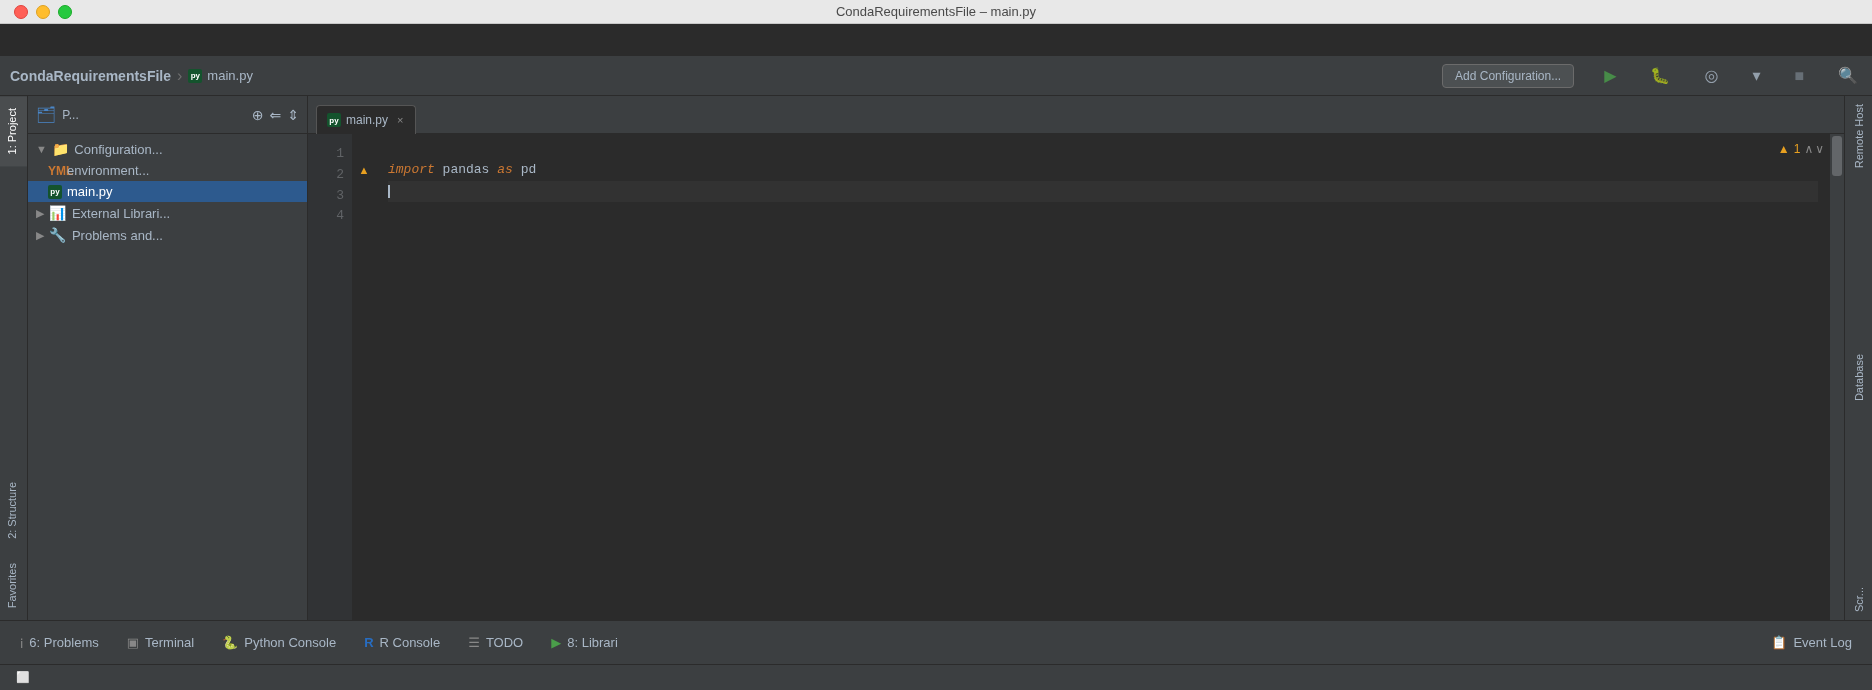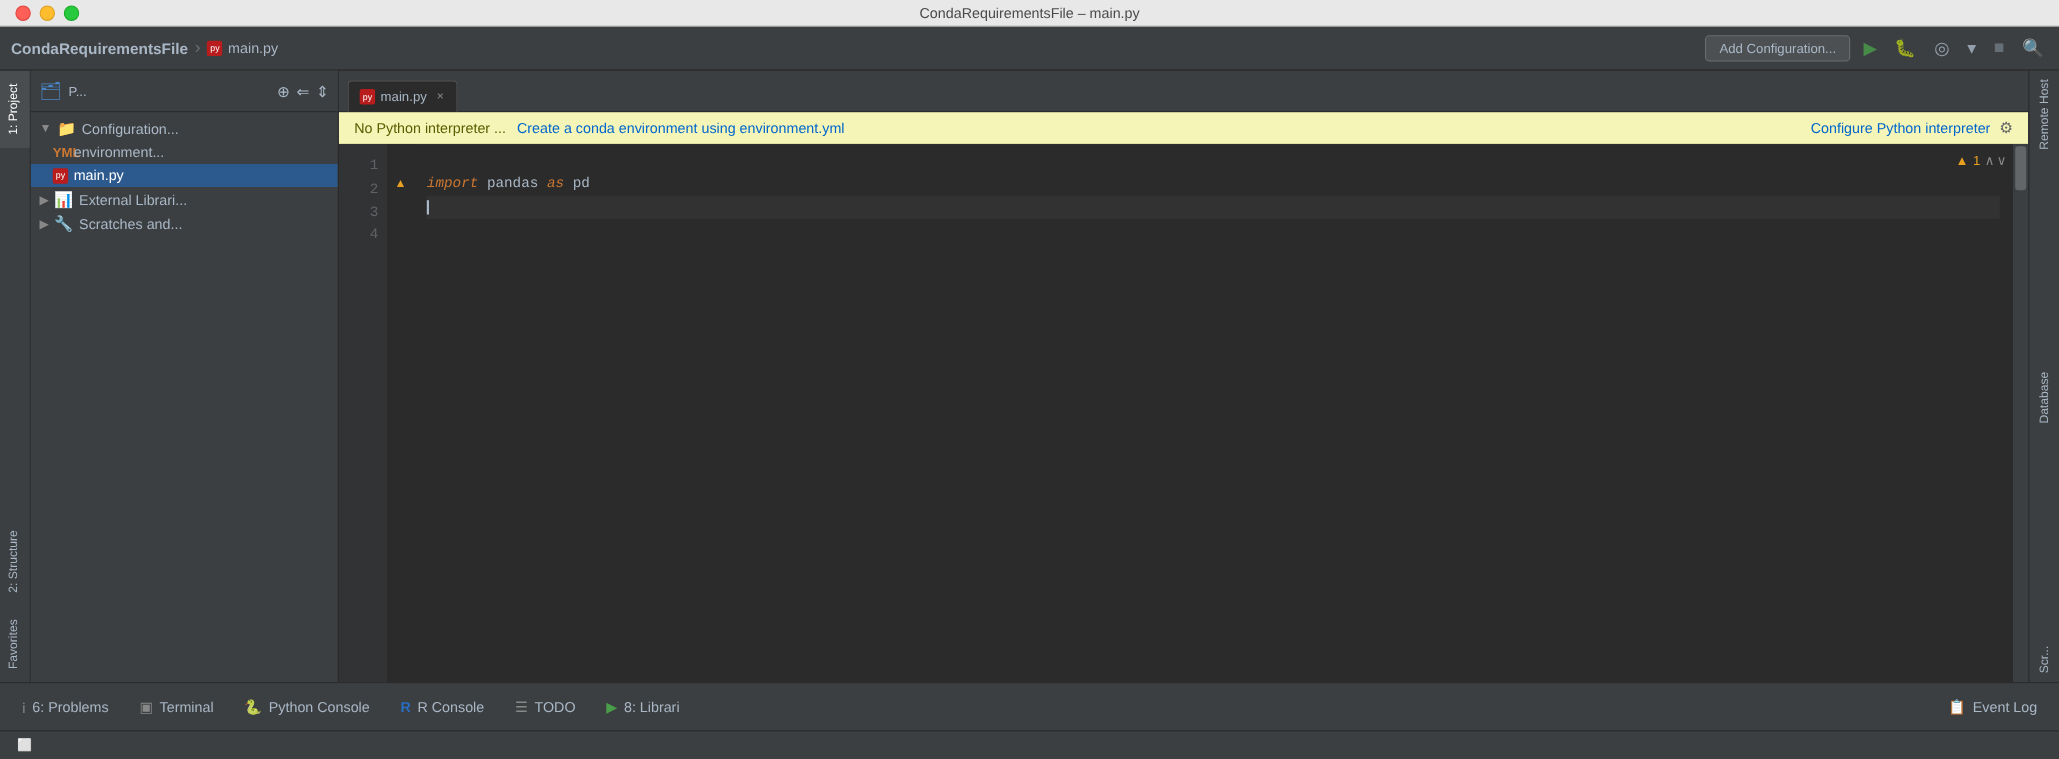--- a/index.html
+++ b/index.html
@@ -49,38 +49,39 @@
     
     .toolbar {
       background: #3c3f41;
       height: 40px;
       display: flex;
       align-items: center;
       padding: 0 10px;
       gap: 6px;
       flex-shrink: 0;
       border-bottom: 1px solid #2b2b2b;
+      margin-top: 32px;
     }
     .toolbar-project-label {
       color: #a9b7c6;
       font-size: 14px;
       font-weight: 600;
     }
     .toolbar-file-tab-header {
       display: flex;
       align-items: center;
       gap: 5px;
       color: #a9b7c6;
       font-size: 13px;
     }
     .toolbar-right {
       margin-left: auto;
       display: flex;
       align-items: center;
-      gap: 8px;
+      gap: 26px;
     }
     .add-config-btn {
       background: #4c5052;
       border: 1px solid #6b6b6b;
       color: #a9b7c6;
       padding: 4px 12px;
       border-radius: 4px;
       font-size: 12px;
       cursor: pointer;
     }
@@ -145,28 +146,28 @@
       font-size: 13px;
       white-space: nowrap;
       overflow: hidden;
     }
     .tree-item.selected { background: #2d5a8e; color: white; }
     .tree-item.indent1 { padding-left: 20px; }
 
     .folder-icon { color: #c8a84b; font-size: 14px; }
     .file-icon-py { 
       width: 14px; height: 14px;
-      background: #b91c1c;
+      background: #14532d;
       border-radius: 2px;
       display: inline-flex;
       align-items: center;
       justify-content: center;
       font-size: 8px;
       color: white;
-      font-weight: normal;
+      font-weight: bold;
       flex-shrink: 0;
     }
 
     
     .editor-area {
       flex: 1;
       display: flex;
       flex-direction: column;
       background: #2b2b2b;
       overflow: hidden;
@@ -492,43 +493,35 @@
 
       <div class="tree-item">
         <span style="color:#888; font-size:11px;">▶</span>
         <span style="color:#c8a84b; font-size:14px;">📊</span>
         <span>External Librari...</span>
       </div>
 
       <div class="tree-item">
         <span style="color:#888; font-size:11px;">▶</span>
         <span style="color:#4a86c8; font-size:14px;">🔧</span>
-        <span>Scratches and...</span>
+        <span>Problems and...</span>
       </div>
     </div>
   </div>
 
   <div class="editor-area">
 
     <div class="editor-tabs">
       <div class="editor-tab">
         <span class="file-icon-py">py</span>
         <span>main.py</span>
         <span class="tab-close">×</span>
       </div>
     </div>
 
-    <div class="notification-bar">
-      <span class="notif-warning">No Python interpreter ...</span>
-      <a class="notif-link">Create a conda environment using environment.yml</a>
-      <div class="notif-right">
-        <a class="notif-configure-link">Configure Python interpreter</a>
-        <span class="gear-icon">⚙</span>
-      </div>
-    </div>
 
     <div class="code-editor">
 
       <div class="warning-badge">
         <span style="color:#e8a020;">▲</span>
         <span>1</span>
         <div class="nav-arrows">
           <span>∧</span>
           <span>∨</span>
         </div>

